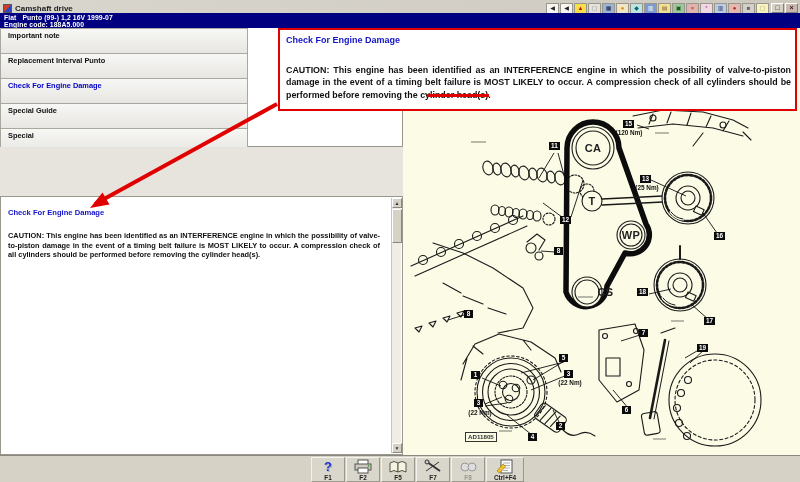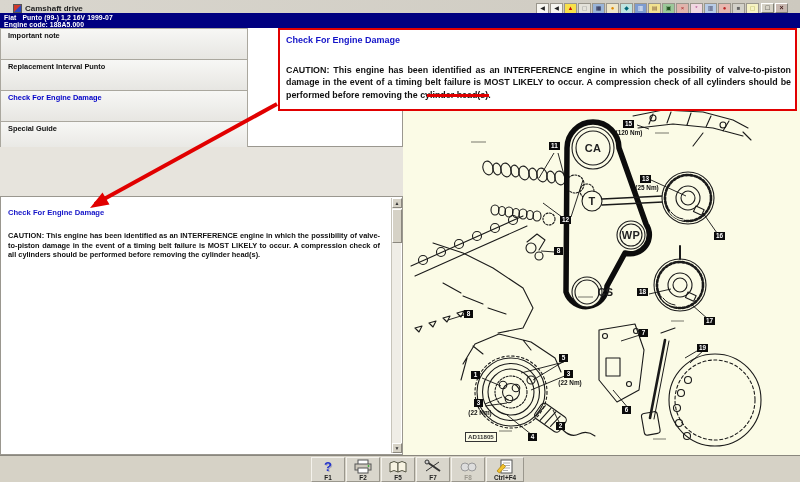--- a/index.html
+++ b/index.html
@@ -1,40 +1,40 @@
 <!DOCTYPE html>
 <html><head>
 <meta charset="utf-8">
 <style>
   html,body{margin:0;padding:0;background:#777;}
   *{box-sizing:border-box;font-family:"Liberation Sans",sans-serif;}
   #app{position:relative;width:800px;height:482px;background:#fff;overflow:hidden;}
 
   
   .titlebar{position:absolute;left:0;top:0;width:800px;height:17px;
-    background:linear-gradient(90deg,#d9d6ce,#cdc9bf);display:flex;align-items:center;padding:0 12px;border-bottom:1px solid #b9b5ab;}
+    background:linear-gradient(90deg,#d9d6ce,#cdc9bf);display:flex;align-items:center;padding:0 2px;border-bottom:1px solid #b9b5ab;}
   .app-icon{width:9px;height:9px;margin:0 3px 0 1px;flex:0 0 auto;
     background:linear-gradient(135deg,#d03a2a 0 45%,#2a48c0 55% 100%);border:1px solid #555;}
   .title-text{font-size:8px;font-weight:bold;color:#222;line-height:11px;}
   .tb-right{margin-left:auto;display:flex;align-items:center;}
   .tb-icon{width:13px;height:11px;margin-right:1px;border:1px solid #9a968c;
     font-size:6px;line-height:9px;text-align:center;overflow:hidden;color:#333;background:#eee;}
   .win-btn{width:13px;height:10px;margin-left:1px;background:#d6d2c6;border:1px solid #808078;
     border-top-color:#fff;border-left-color:#fff;font-size:7px;line-height:8px;text-align:center;color:#222;}
   .win-btn.close{background:#c8b8b0;color:#401818;font-weight:bold;}
 
   
   .veh-header{position:absolute;left:0;top:13px;width:800px;height:15px;background:#000080;color:#fff;padding:1px 4px 0;}
   .veh-line{font-size:6.8px;font-weight:bold;line-height:7px;white-space:pre;letter-spacing:.1px;}
 
   
   .upper-left{position:absolute;left:0;top:28px;width:403px;height:119px;background:#fff;
     border-right:1px solid #9a978f;border-bottom:1px solid #9a978f;}
   .menu{position:absolute;left:0;top:0;width:248px;}
-  .menu-item{height:32px;margin-top:-1px;border:1px solid #aaa79e;background:linear-gradient(#f7f7f5,#e7e6e2);
+  .menu-item{height:26px;margin-top:-1px;border:1px solid #aaa79e;background:linear-gradient(#f7f7f5,#e7e6e2);
     font-size:7.4px;font-weight:bold;color:#111;line-height:13px;padding-left:7px;}
   .menu-item:first-child{margin-top:0;}
   .menu-item.selected{color:#0000c8;}
   .gray-band{position:absolute;left:0;top:147px;width:403px;height:49px;background:#e7e4dd;}
   .content-panel{position:absolute;left:0;top:196px;width:403px;height:259px;background:#fff;border:1px solid #9a978f;}
   .content-heading{position:absolute;left:7px;top:11px;font-size:7.6px;font-weight:bold;color:#1414c8;}
   .content-body{position:absolute;left:7px;top:34px;width:372px;font-size:7.4px;font-weight:bold;color:#111;
     line-height:9.6px;text-align:justify;}
   
   .vscroll{position:absolute;right:1px;top:1px;bottom:1px;width:10px;background:#efede6;border-left:1px solid #c7c4ba;}

